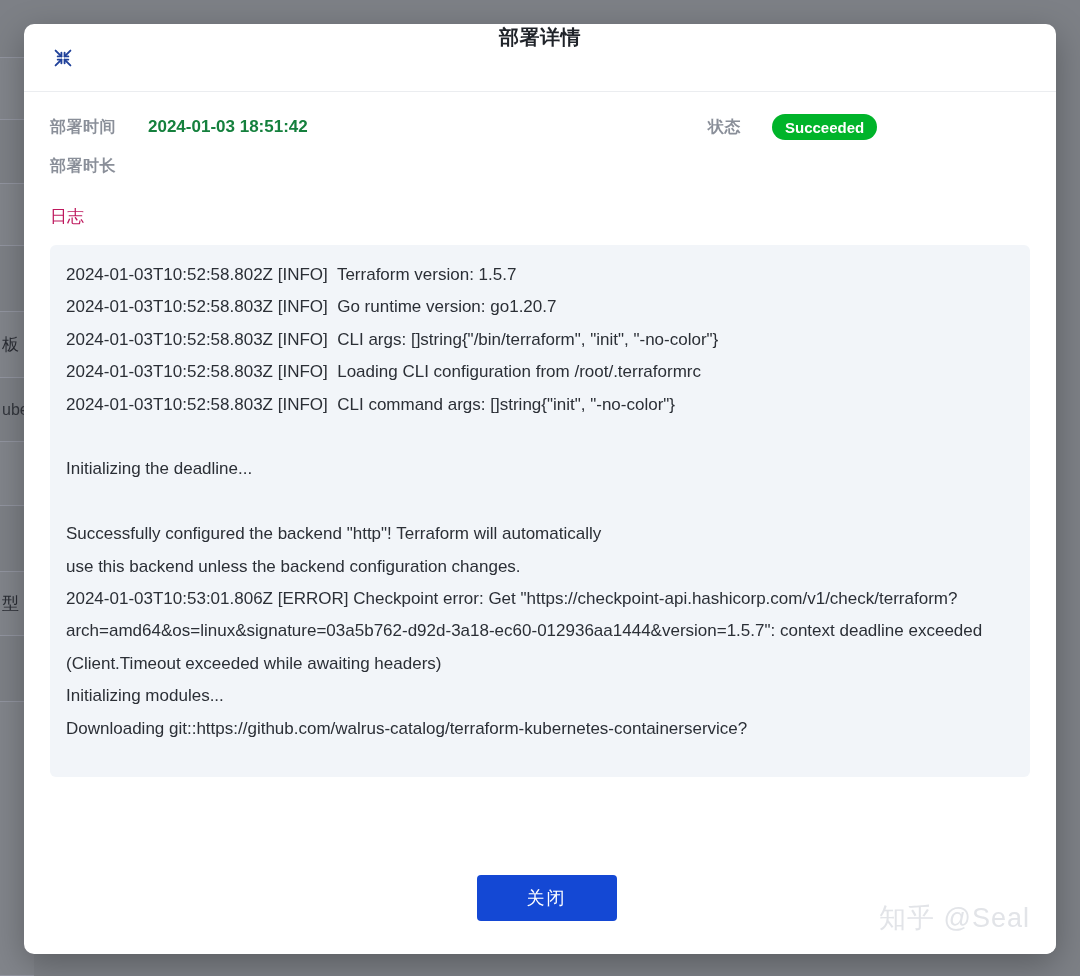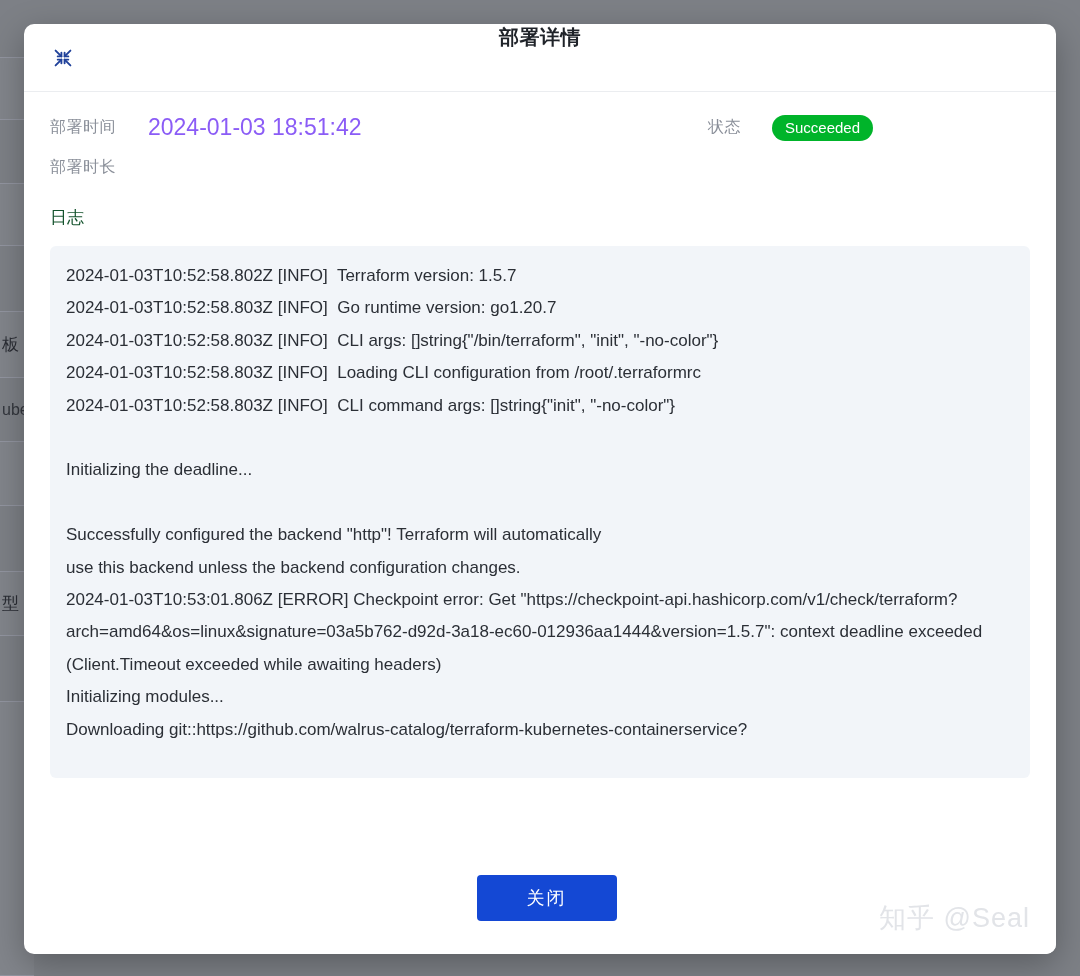--- a/index.html
+++ b/index.html
@@ -74,47 +74,48 @@
   
   #modal-body {
     padding: 22px 26px 0 26px;
   }
 
   .meta-grid {
     display: grid;
     grid-template-columns: 98px 560px 64px auto;
     row-gap: 16px;
     align-items: center;
+    font-weight: bold;
   }
   .meta-label {
     font-size: 16px;
     color: #8a8f99;
     letter-spacing: 0.5px;
   }
   .meta-value {
-    font-size: 23px;
-    color: #8b5cf6;
+    font-size: 17px;
+    color: #15803d;
   }
   #status-badge {
     display: inline-flex;
     align-items: center;
     justify-content: center;
     height: 26px;
     padding: 0 13px;
     border-radius: 13px;
     background: #00b42a;
     color: #ffffff;
     font-size: 15px;
     white-space: nowrap;
   }
 
   #log-label {
     margin-top: 28px;
     font-size: 17px;
-    color: #14532d;
+    color: #be185d;
   }
 
   #log-box {
     margin-top: 17px;
     width: 980px;
     height: 532px;
     background: #f2f5f9;
     border-radius: 6px;
     padding: 14px 18px 0 16px;
     overflow: hidden;

